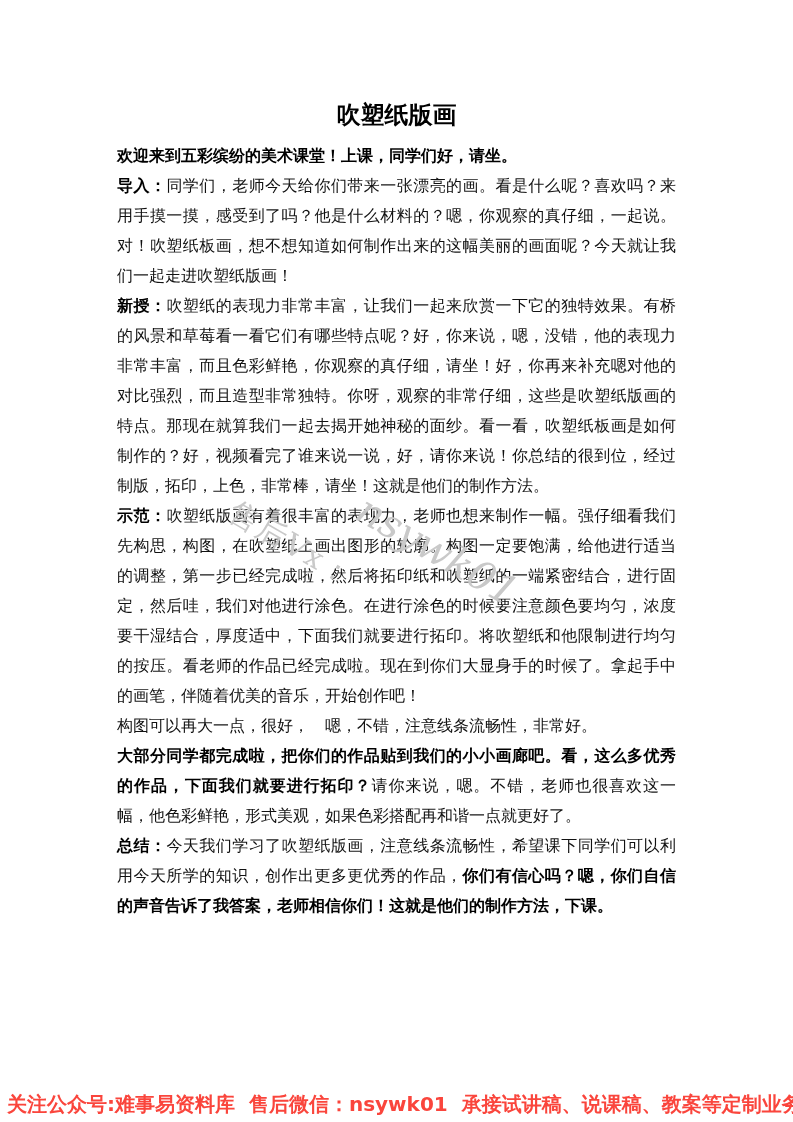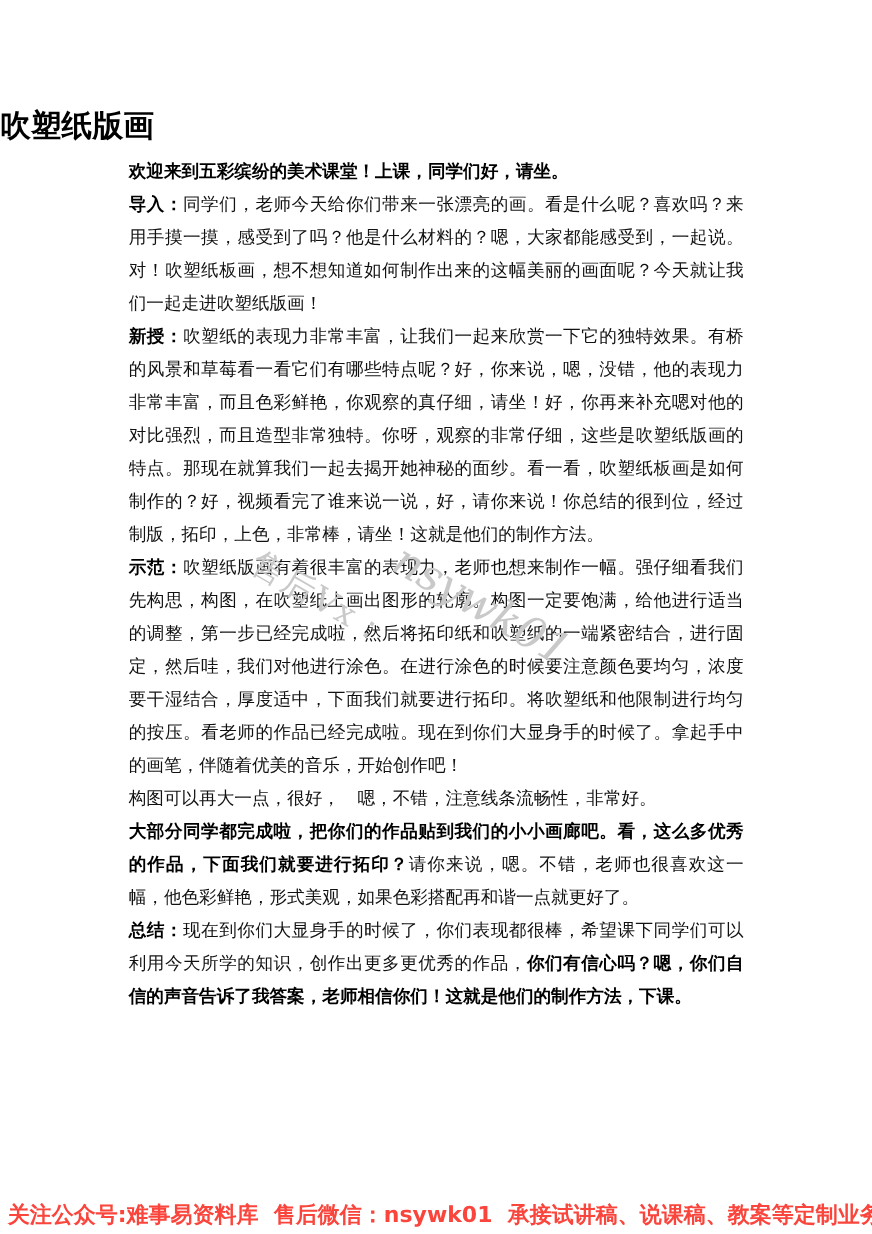--- a/index.html
+++ b/index.html
@@ -15,21 +15,22 @@
     font-family: "DejaVu Serif", "Liberation Serif", serif;
     color: #111111;
   }
   .page {
     position: absolute;
     inset: 0;
     background: #ffffff;
   }
   .doc-title {
     margin: 103px 0 14px 0;
-    font-size: 28px;
+    text-align: center;
+    font-size: 24px;
     line-height: 24px;
     font-weight: bold;
     color: #000000;
   }
   .content {
     padding: 0 117px;
   }
   .para {
     margin: 0;
     font-size: 16px;
@@ -89,31 +90,31 @@
 <body>
 
 <div class="page">
 
   <h1 class="doc-title">吹塑纸版画</h1>
 
   <div class="content">
 
     <p class="para bold">欢迎来到五彩缤纷的美术课堂！上课，同学们好，请坐。</p>
 
-    <p class="para"><span class="lbl">导入：</span><span>同学们，老师今天给你们带来一张漂亮的画。看是什么呢？喜欢吗？来用手摸一摸，感受到了吗？他是什么材料的？嗯，大家都能感受到，一起说。对！吹塑纸板画，想不想知道如何制作出来的这幅美丽的画面呢？今天就让我们一起走进吹塑纸版画！</span></p>
+    <p class="para"><span class="lbl">导入：</span><span>同学们，老师今天给你们带来一张漂亮的画。看是什么呢？喜欢吗？来用手摸一摸，感受到了吗？他是什么材料的？嗯，你观察的真仔细，一起说。对！吹塑纸板画，想不想知道如何制作出来的这幅美丽的画面呢？今天就让我们一起走进吹塑纸版画！</span></p>
 
     <p class="para"><span class="lbl">新授：</span><span>吹塑纸的表现力非常丰富，让我们一起来欣赏一下它的独特效果。有桥的风景和草莓看一看它们有哪些特点呢？好，你来说，嗯，没错，他的表现力非常丰富，而且色彩鲜艳，你观察的真仔细，请坐！好，你再来补充嗯对他的对比强烈，而且造型非常独特。你呀，观察的非常仔细，这些是吹塑纸版画的特点。那现在就算我们一起去揭开她神秘的面纱。看一看，吹塑纸板画是如何制作的？好，视频看完了谁来说一说，好，请你来说！你总结的很到位，经过制版，拓印，上色，非常棒，请坐！这就是他们的制作方法。</span></p>
 
     <p class="para"><span class="lbl">示范：</span><span>吹塑纸版画有着很丰富的表现力，老师也想来制作一幅。强仔细看我们先构思，构图，在吹塑纸上画出图形的轮廓。构图一定要饱满，给他进行适当的调整，第一步已经完成啦，然后将拓印纸和吹塑纸的一端紧密结合，进行固定，然后哇，我们对他进行涂色。在进行涂色的时候要注意颜色要均匀，浓度要干湿结合，厚度适中，下面我们就要进行拓印。将吹塑纸和他限制进行均匀的按压。看老师的作品已经完成啦。现在到你们大显身手的时候了。拿起手中的画笔，伴随着优美的音乐，开始创作吧！</span></p>
 
     <p class="para"><span>构图可以再大一点，很好，　嗯，不错，注意线条流畅性，非常好。</span></p>
 
     <p class="para"><span class="bold">大部分同学都完成啦，把你们的作品贴到我们的小小画廊吧。看，这么多优秀的作品，下面我们就要进行拓印？</span><span>请你来说，嗯。不错，老师也很喜欢这一幅，他色彩鲜艳，形式美观，如果色彩搭配再和谐一点就更好了。</span></p>
 
-    <p class="para"><span class="lbl">总结：</span><span>现在到你们大显身手的时候了，你们表现都很棒，希望课下同学们可以利用今天所学的知识，创作出更多更优秀的作品，</span><span class="bold">你们有信心吗？嗯，你们自信的声音告诉了我答案，老师相信你们！这就是他们的制作方法，下课。</span></p>
+    <p class="para"><span class="lbl">总结：</span><span>今天我们学习了吹塑纸版画，注意线条流畅性，希望课下同学们可以利用今天所学的知识，创作出更多更优秀的作品，</span><span class="bold">你们有信心吗？嗯，你们自信的声音告诉了我答案，老师相信你们！这就是他们的制作方法，下课。</span></p>
 
   </div>
 
   <div class="watermark">
     <span class="wm-cn">售后Vx：</span>
     <span class="wm-en">nsywk01</span>
   </div>
 
   <div class="footer-banner"><span>关注公众号:难事易资料库  售后微信：nsywk01  承接试讲稿、说课稿、教案等定制业务</span></div>
 

